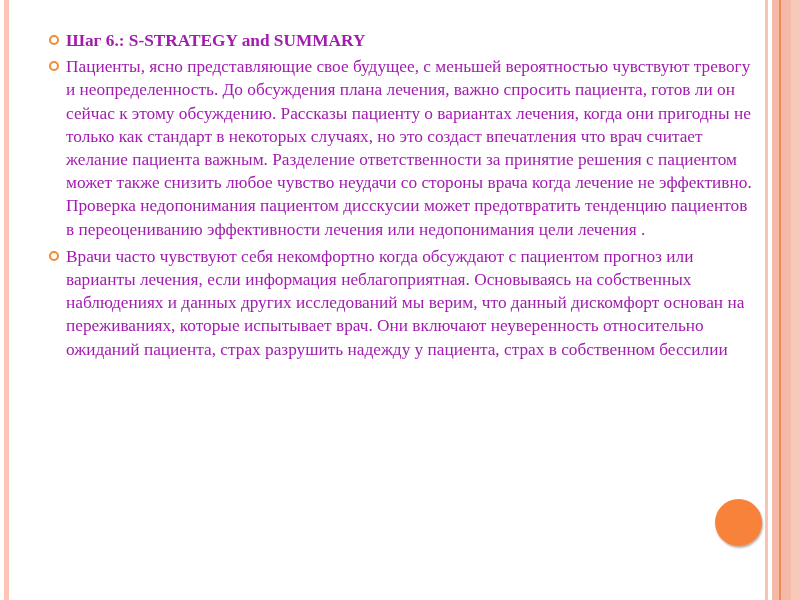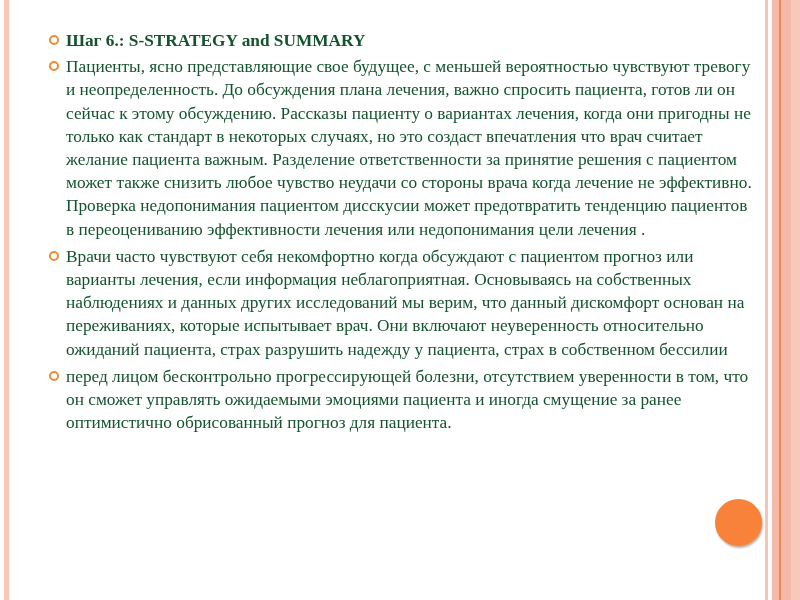--- a/index.html
+++ b/index.html
@@ -16,21 +16,21 @@
     .s1 { left: 765px; width: 3px; background: #f7c3b3; }
     .s2 { left: 772px; width: 7px; background: #f4b9a8; }
     .s3 { left: 779px; width: 2px; background: #f08a55; }
     .s4 { left: 781px; width: 10px; background: #f4b9a8; }
     .s5 { left: 791px; width: 9px; background: #f7c9bb; }
     .content {
       position: absolute; left: 47px; top: 29px; width: 712px;
     }
     .item {
       position: relative; padding-left: 19px;
-      font-size: 17.3px; line-height: 23.2px; color: #14532d;
+      font-size: 17.3px; line-height: 23.2px; color: #a21caf;
       margin-bottom: 4px;
     }
     .item.title { font-weight: bold; margin-bottom: 3px; }
     .bullet {
       position: absolute; left: 2px; top: 6px;
       width: 6px; height: 6px; border-radius: 50%;
       border: 2px solid #f08a35; background: #ffffff;
     }
     .circle {
       position: absolute; left: 715px; top: 499px;
@@ -55,19 +55,15 @@
     <span>Шаг 6.: S-STRATEGY and SUMMARY</span>
   </div>
   <div class="item">
     <span class="bullet"></span>
     <span>Пациенты, ясно представляющие свое будущее, с меньшей вероятностью чувствуют тревогу и неопределенность. До обсуждения плана лечения, важно спросить пациента, готов ли он сейчас к этому обсуждению. Рассказы пациенту о вариантах лечения, когда они пригодны не только как стандарт в некоторых случаях, но это создаст впечатления что врач считает желание пациента важным. Разделение ответственности за принятие решения с пациентом может также снизить любое чувство неудачи со стороны врача когда лечение не эффективно. Проверка недопонимания пациентом дисскусии может предотвратить тенденцию пациентов в переоцениванию эффективности лечения или недопонимания цели лечения .</span>
   </div>
   <div class="item">
     <span class="bullet"></span>
     <span>Врачи часто чувствуют себя некомфортно когда обсуждают с пациентом прогноз или варианты лечения, если информация неблагоприятная. Основываясь на собственных наблюдениях и данных других исследований мы верим, что данный дискомфорт основан на переживаниях, которые испытывает врач. Они включают неуверенность относительно ожиданий пациента, страх разрушить надежду у пациента, страх в собственном бессилии</span>
   </div>
-  <div class="item">
-    <span class="bullet"></span>
-    <span>перед лицом бесконтрольно прогрессирующей болезни, отсутствием уверенности в том, что он сможет управлять ожидаемыми эмоциями пациента и иногда смущение за ранее оптимистично обрисованный прогноз для пациента.</span>
-  </div>
 </div>
 
 <div class="circle"></div>
 
 </body></html>

